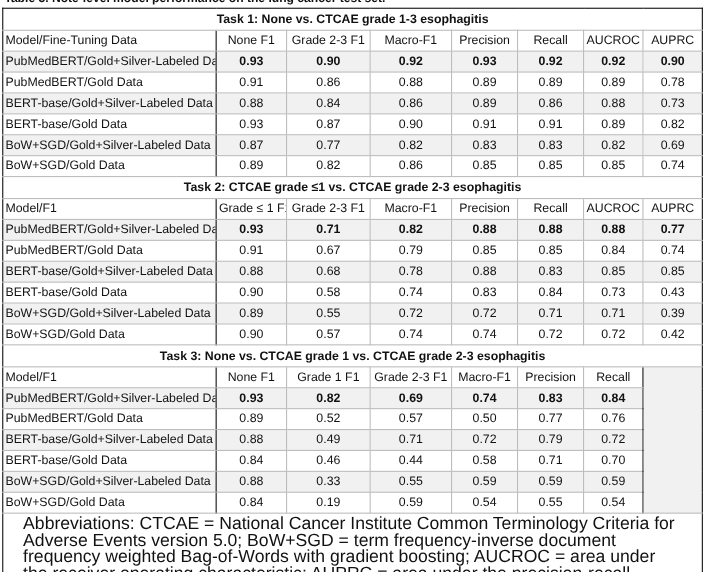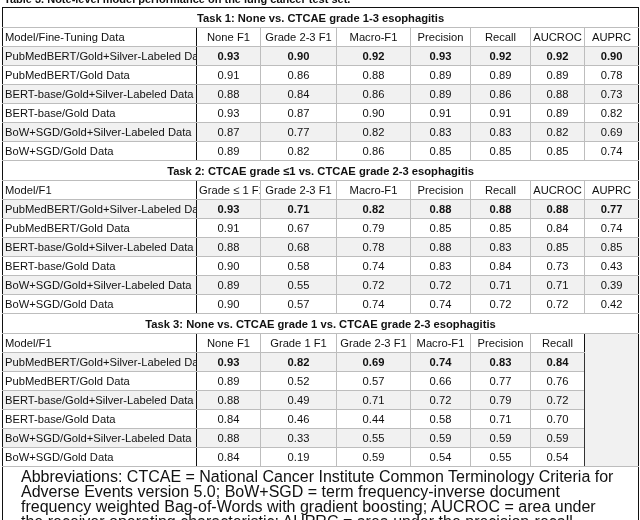--- a/index.html
+++ b/index.html
@@ -224,21 +224,21 @@
         <td class="b">0.69</td>
         <td class="b">0.74</td>
         <td class="b">0.83</td>
         <td class="b last">0.84</td>
       </tr>
       <tr class="">
         <td class="model">PubMedBERT/Gold Data</td>
         <td class="">0.89</td>
         <td class="">0.52</td>
         <td class="">0.57</td>
-        <td class="">0.66</td>
+        <td class="">0.50</td>
         <td class="">0.77</td>
         <td class=" last">0.76</td>
       </tr>
       <tr class="shade thick">
         <td class="model">BERT-base/Gold+Silver-Labeled Data</td>
         <td class="">0.88</td>
         <td class="">0.49</td>
         <td class="">0.71</td>
         <td class="">0.72</td>
         <td class="">0.79</td>

